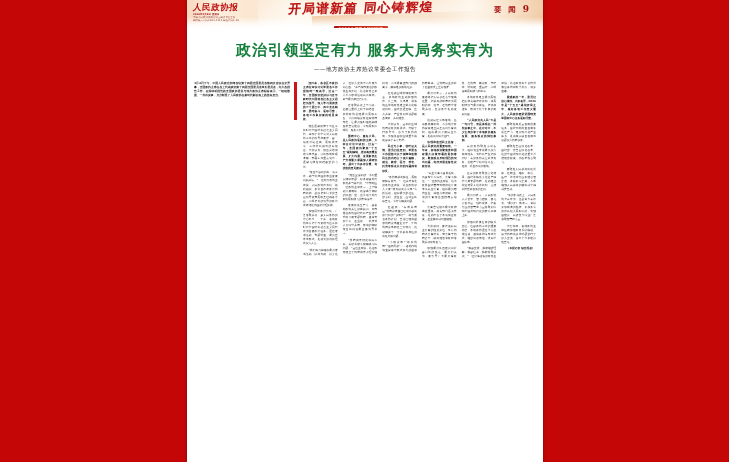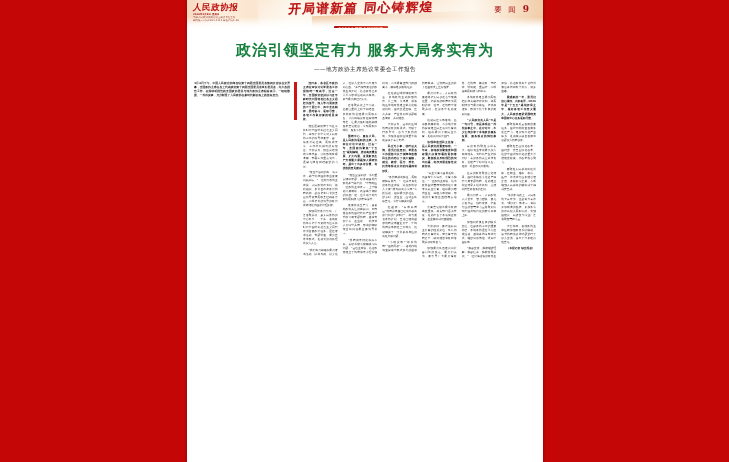--- a/index.html
+++ b/index.html
@@ -86,21 +86,21 @@
     padding:0 5px;border-radius:1px;letter-spacing:.5px;
     white-space:nowrap;font-weight:700;
   }
 
   
   .section{
     position:absolute;right:14px;top:4px;z-index:4;
     display:flex;align-items:baseline;gap:5px;
     font-family:"DejaVu Serif","Liberation Serif",serif;
   }
-  .sec-name{font-size:7.5px;font-weight:400;color:#a81212;letter-spacing:2px;}
+  .sec-name{font-size:7.5px;font-weight:700;color:#a81212;letter-spacing:2px;}
   .sec-num{font-size:9px;font-weight:700;color:#a81212;}
 
   
   .headline-wrap{padding:10px 8px 4px 8px;text-align:center;background:#fff;}
   .headline{
     font-family:Liberation Sans, sans-serif;
     font-size:15px;line-height:23px;font-weight:700;
     color:#15803d;letter-spacing:.8px;white-space:nowrap;
   }
   .subhead{

